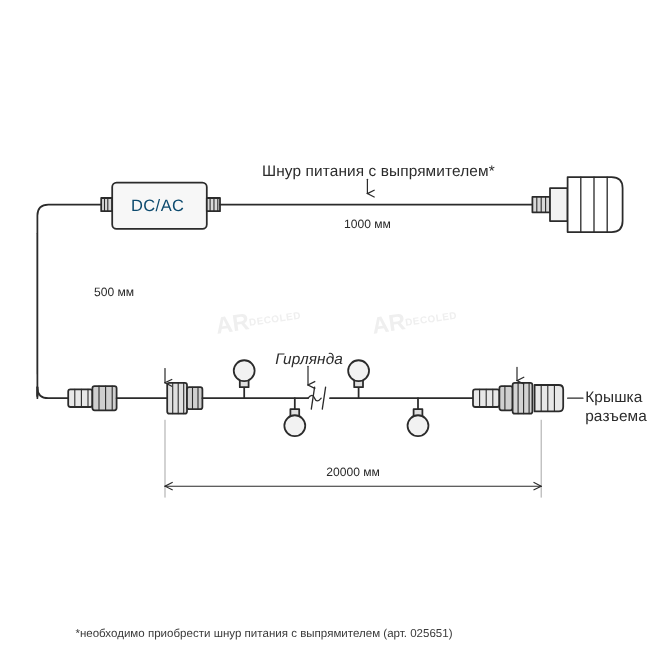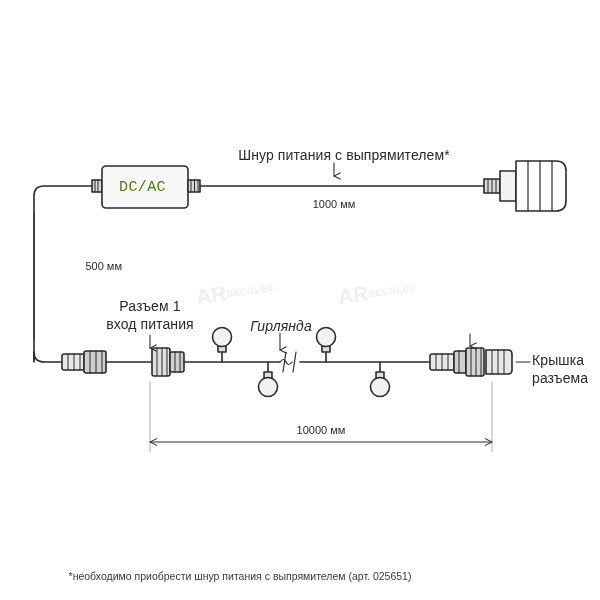--- a/index.html
+++ b/index.html
@@ -56,23 +56,22 @@
     font-weight: bold;
     color: #efefef;
     user-select: none;
     pointer-events: none;
   }
   .wm .wm-main { font-size: 21px; letter-spacing: 0px; }
   .wm .wm-sub { font-size: 9px; letter-spacing: 0.5px; vertical-align: 3px; }
   .dcac-text {
     position: absolute;
     font-size: 15px;
-    color: #4d7c0f;
+    color: #0c4a6e;
     letter-spacing: 0.4px;
-    font-family: Liberation Mono, monospace;
   }
 </style>
 </head>
 <body>
 
 <div id="stage">
 
   <div class="wm" style="left:196px; top:280px; transform:rotate(-8deg);">
     <span class="wm-main">AR</span><span class="wm-sub">DECOLED</span>
   </div>
@@ -200,26 +199,24 @@
   </svg>
 
   <div class="dcac-text" style="left:119px; top:179px;">DC/AC</div>
 
   <div class="lbl center" style="left:234px; top:147px; width:220px;">Шнур питания с выпрямителем*</div>
 
   <div class="dim" style="left:254px; top:198px; width:160px;">1000 мм</div>
 
   <div class="dim" style="left:42px; top:260px; width:80px; text-align:right;">500 мм</div>
 
-  <div class="lbl center" style="left:90px; top:298px; width:120px;">Разъем 1
-вход питания</div>
 
   <div class="lbl center" style="left:242px; top:318px; width:78px;font-style:italic;">Гирлянда</div>
 
 
   <div class="lbl left" style="left:532px; top:352px; width:70px;">Крышка
 разъема</div>
 
-  <div class="dim" style="left:241px; top:424px; width:160px;">10000 мм</div>
+  <div class="dim" style="left:241px; top:424px; width:160px;">20000 мм</div>
 
   <div class="footnote" style="top:570px;">*необходимо приобрести шнур питания с выпрямителем (арт. 025651)</div>
 
 </div>
 
 </body></html>

